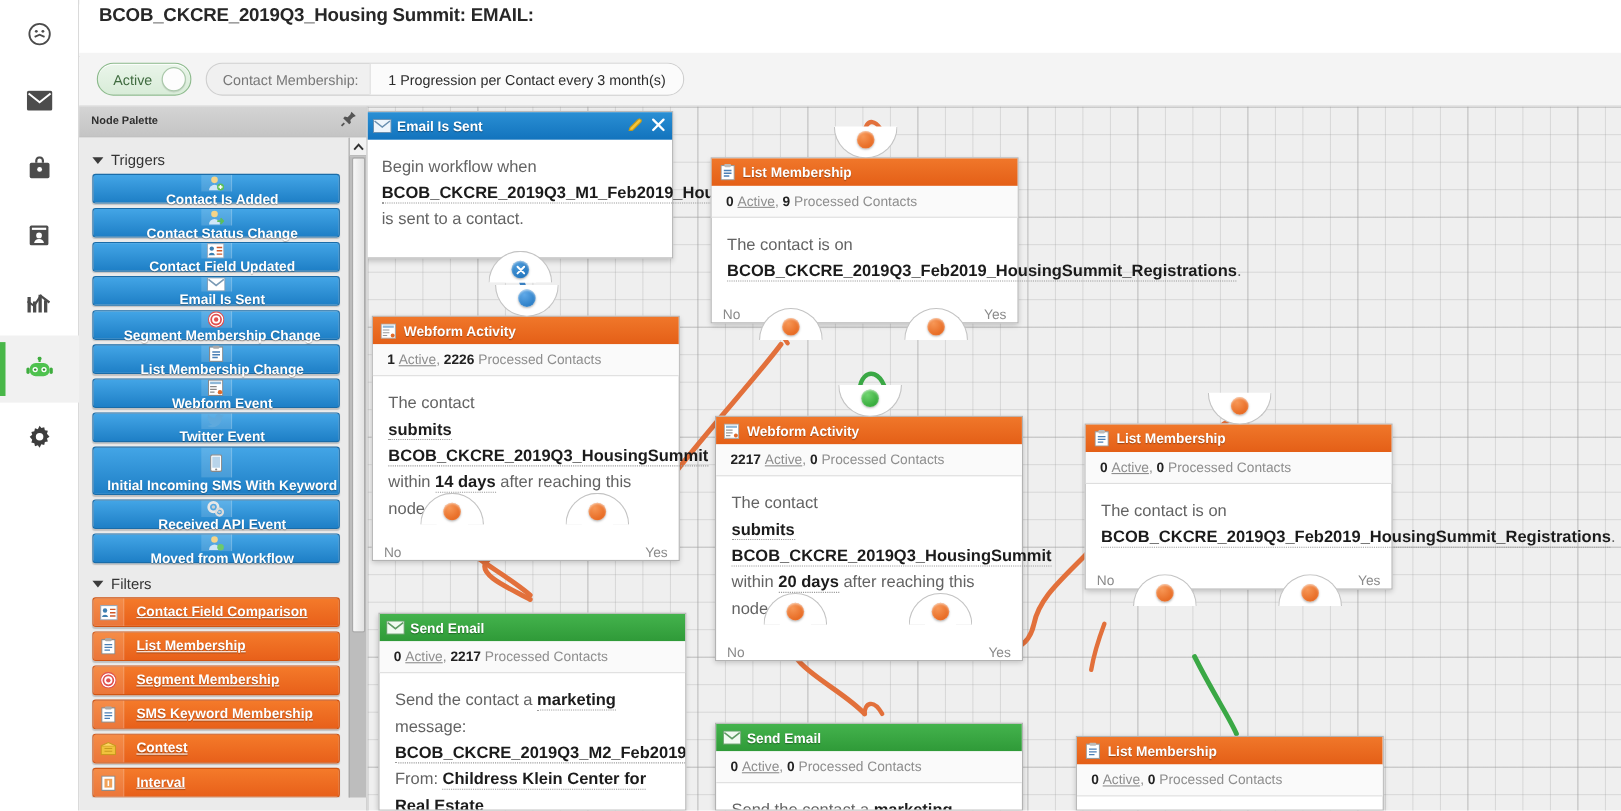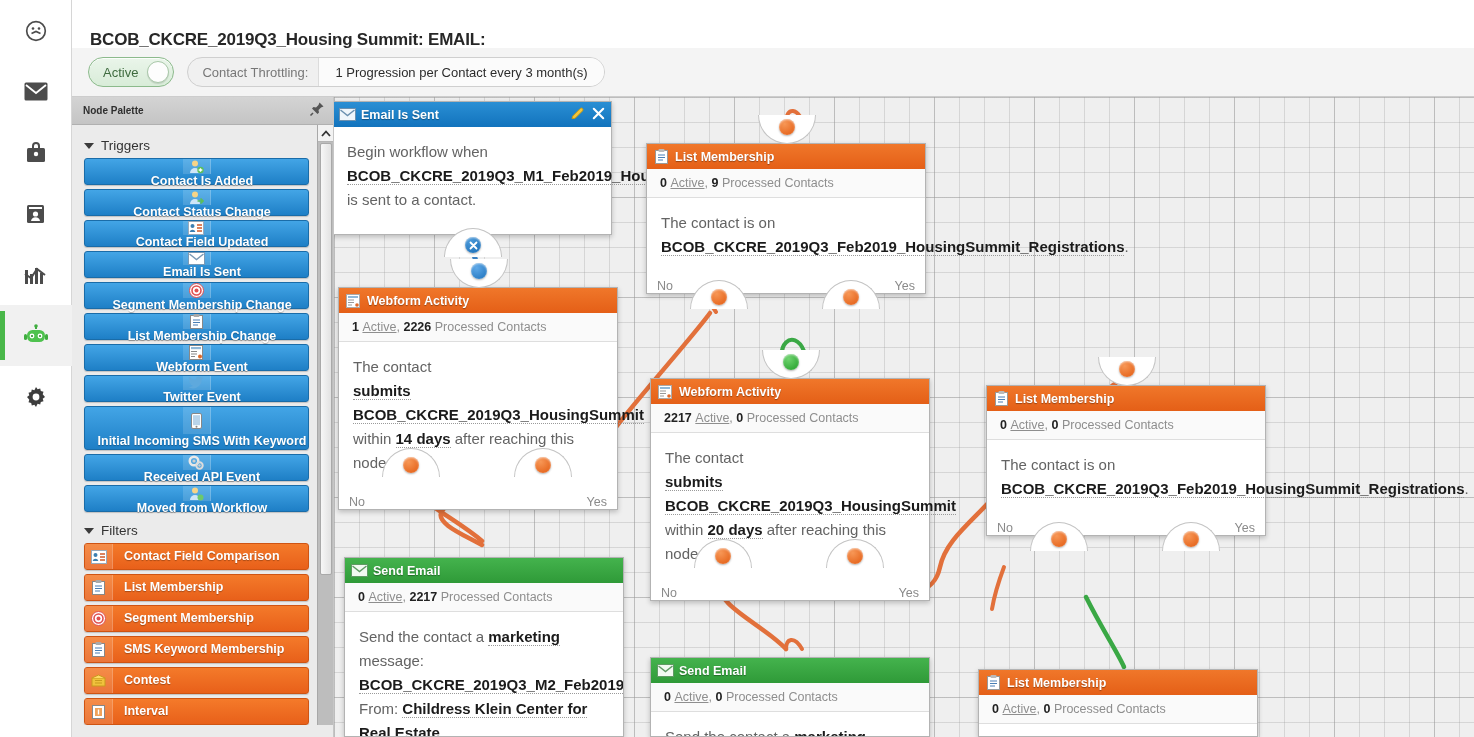--- a/index.html
+++ b/index.html
@@ -24,24 +24,24 @@
   }
   .rail-item.active { background: #f1f1f1; }
   .rail-item.active:before {
     content: ""; position: absolute; left: 0; top: 6px;
     width: 5px; height: 49px; background: #49b749;
   }
   .rail-item svg { display: block; }
 
   
   .header {
-    position: absolute; left: 72px; top: 16px; width: 1402px; height: 48px;
+    position: absolute; left: 72px; top: 4px; width: 1402px; height: 48px;
     background: #ffffff;
     border-bottom: 1px dotted #b9b9b9;
-    display: flex; align-items: center;
+    display: flex; 
   }
   .page-title {
     font-size: 17px; font-weight: bold; color: #272727;
     padding-left: 18px; letter-spacing: -0.2px; white-space: nowrap;
   }
 
   
   .toolbar {
     position: absolute; left: 72px; top: 48px; width: 1402px; height: 49px;
     background: #f4f4f4; border-bottom: 1px solid #cdcdcd;
@@ -122,20 +122,21 @@
   }
   .node-btn.tall { height: 44px; }
   .node-btn.trigger {
     background: linear-gradient(#43a5e6, #1e7fc6);
     border: 1px solid #1a6ca8;
     flex-direction: column;
   }
   .node-btn.filter {
     background: linear-gradient(#f47a2a, #e8601a);
     border: 1px solid #cf5413;
+    text-decoration: underline;
   }
   .node-ico {
     width: 28px; min-width: 28px; height: 100%;
     display: flex; align-items: center; justify-content: center;
     background: rgba(255,255,255,.14);
     border-right: 1px solid rgba(255,255,255,.18);
   }
   .node-lbl { padding-left: 11px; line-height: 15px; }
 
   
@@ -296,21 +297,21 @@
   <div class="header">
     <div class="page-title">BCOB_CKCRE_2019Q3_Housing Summit: EMAIL:</div>
   </div>
 
   <div class="toolbar">
     <div class="toggle">
       <span class="toggle-label">Active</span>
       <span class="toggle-knob"></span>
     </div>
     <div class="throttle">
-      <span class="throttle-label">Contact Throttling:</span>
+      <span class="throttle-label">Contact Membership:</span>
       <span class="throttle-value">1 Progression per Contact every 3 month(s)</span>
     </div>
   </div>
 
   <div class="palette">
     <div class="palette-header">
       <span class="palette-title">Node Palette</span>
       <span class="pin-icon">
         <svg width="16" height="16" viewBox="0 0 16 16">
             <path d="M10.5 1.5 L14.5 5.5 L12 6.5 L9.5 9 L10 11.5 L8.5 13 L3 7.5 L4.5 6 L7 6.5 L9.5 4 Z" fill="#555"></path>

